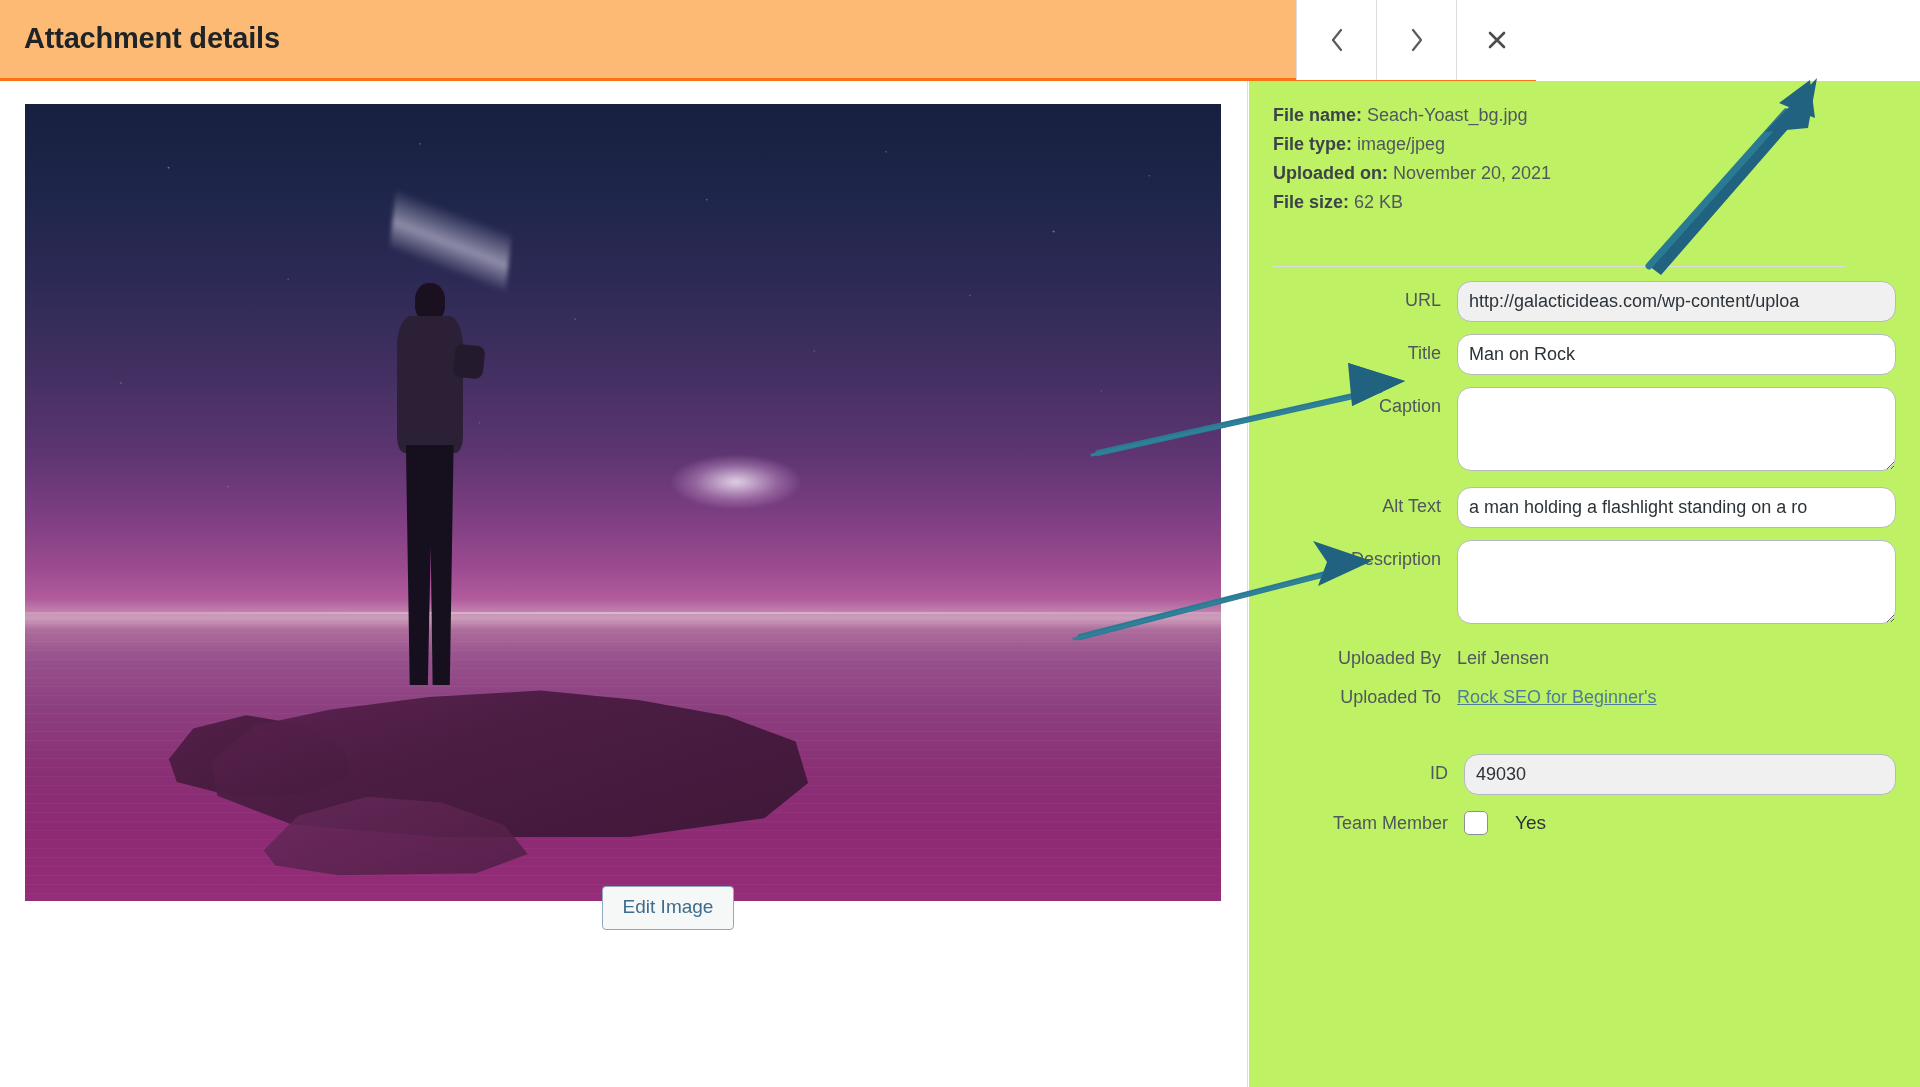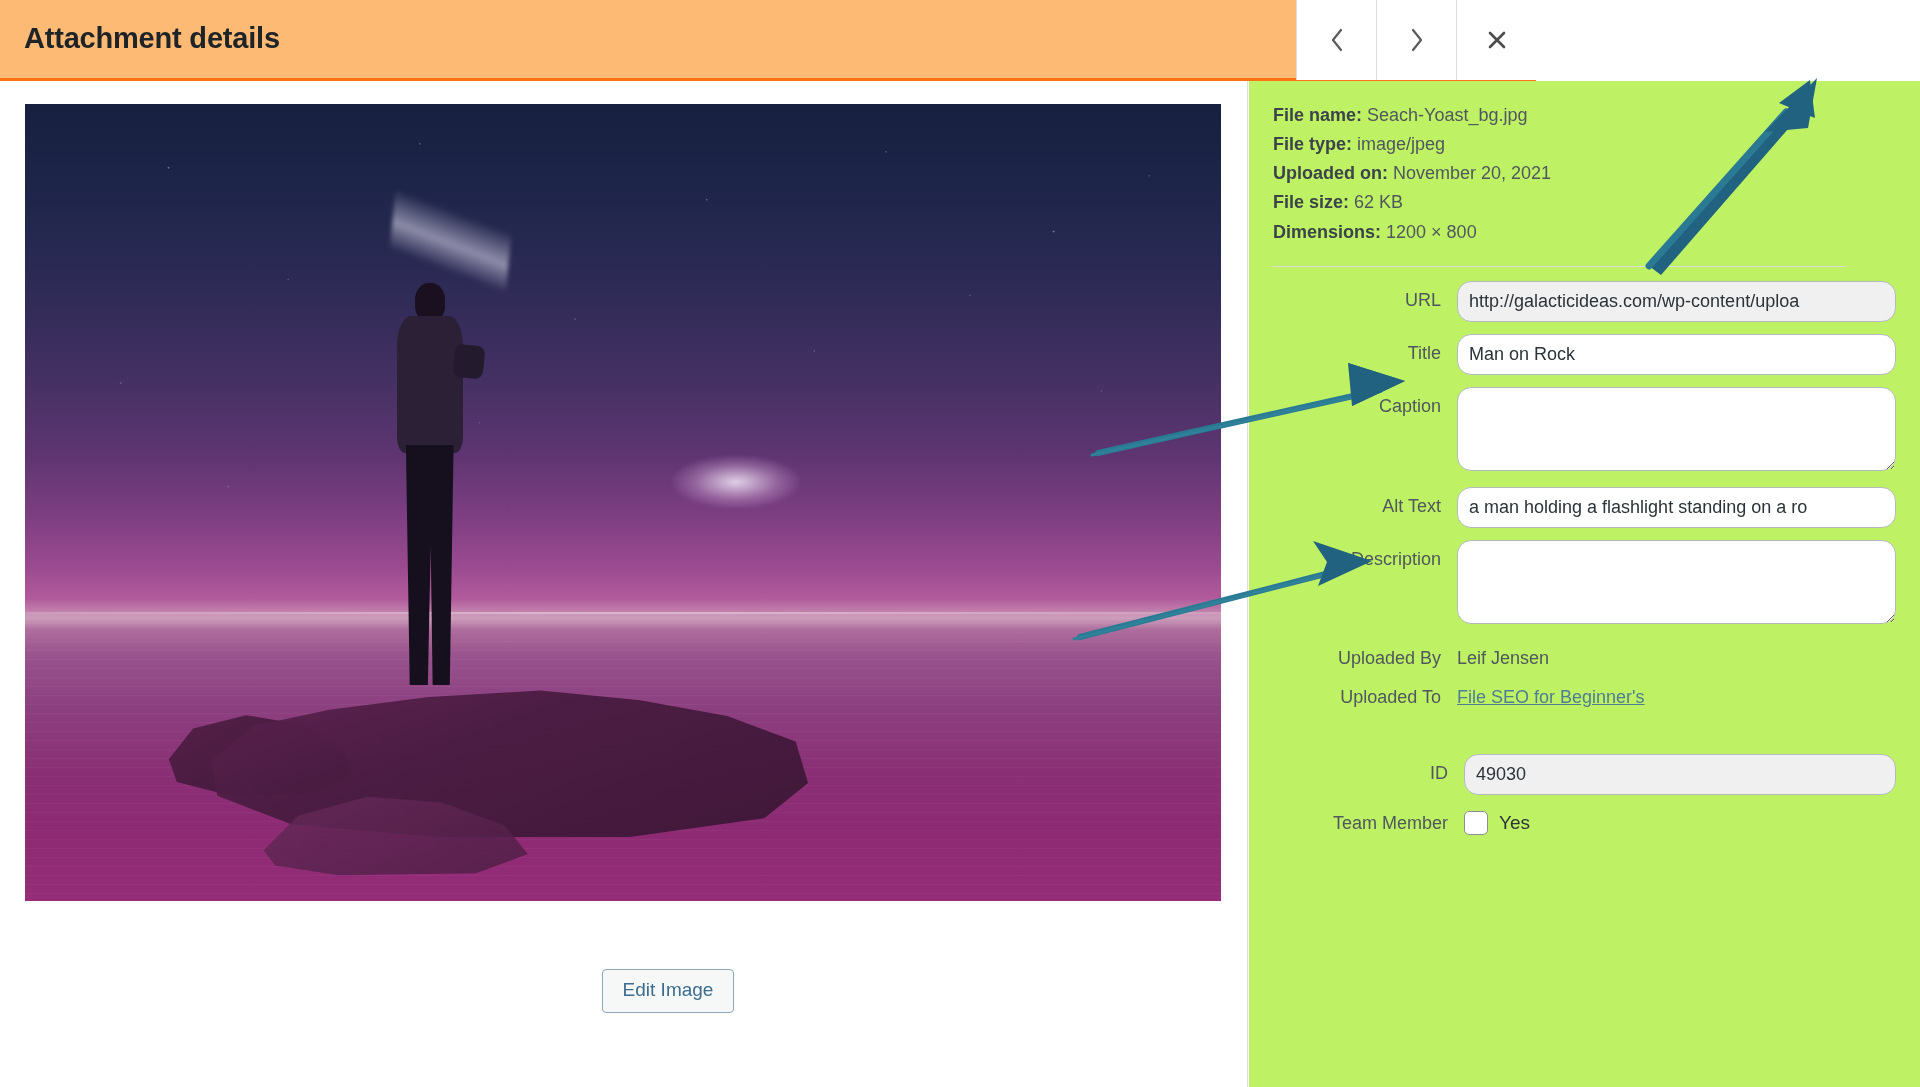--- a/index.html
+++ b/index.html
@@ -214,21 +214,21 @@
   .p-legs {
     position: absolute; left: 30%; top: 39%;
     width: 42%; height: 58%;
     background: #16101e;
     clip-path: polygon(0% 0%, 100% 0%, 92% 100%, 56% 100%, 52% 42%, 46% 100%, 8% 100%);
   }
 
   .edit-image-row {
     position: absolute;
     left: 0;
-    top: 888px;
+    top: 805px;
     width: 1336px;
     text-align: center;
     text-decoration: underline;
   }
   .edit-image-btn {
     display: inline-block;
     padding: 9px 20px 10px;
     font-size: 19px;
     color: #3c6d8e;
     background: #f6f7f7;
@@ -344,21 +344,21 @@
     margin: 30px 0 0 24px;
     font-size: 19px;
     color: #50575e;
   }
   .required-star { color: #8a2d4f; }
 
   .bottom-fields { margin-top: 46px; }
   .bottom-fields .frow .flabel,
   .bottom-fields .static-row .flabel { width: 215px; }
 
-  .cbx-wrap { display: flex; align-items: center; gap: 11px; }
+  .cbx-wrap { display: flex; align-items: center; gap: 27px; }
   .cbx {
     width: 24px; height: 24px;
     border: 1px solid #8c8f94;
     border-radius: 5px;
     background: #ffffff;
     cursor: pointer;
     flex: none;
   }
   .cbx-label { font-size: 19px; color: #2c3338; }
 
@@ -436,24 +436,20 @@
         <span>image/jpeg</span>
       </div>
       <div>
         <span class="meta-label">Uploaded on:</span>
         <span>November 20, 2021</span>
       </div>
       <div>
         <span class="meta-label">File size:</span>
         <span>62 KB</span>
       </div>
-      <div>
-        <span class="meta-label">Dimensions:</span>
-        <span>1200 × 800</span>
-      </div>
     </div>
 
     <div class="meta-divider"></div>
 
     <div class="field-rows">
 
       <div class="frow">
         <div class="flabel">URL</div>
         <div class="ctl">
           <input class="txt readonly" type="text" readonly="" value="http://galacticideas.com/wp-content/uploa" style="">
@@ -488,21 +484,21 @@
         </div>
       </div>
 
       <div class="static-row" style="margin-top:20px;">
         <div class="flabel">Uploaded By</div>
         <div class="static-val">Leif Jensen</div>
       </div>
 
       <div class="static-row" style="margin-top:18px;">
         <div class="flabel">Uploaded To</div>
-        <a class="static-link">File SEO for Beginner's</a>
+        <a class="static-link">Rock SEO for Beginner's</a>
       </div>
 
 
       <div class="bottom-fields">
         <div class="frow">
           <div class="flabel">ID</div>
           <div class="ctl">
             <input class="txt readonly" type="text" readonly="" value="49030" style="">
           </div>
         </div>

